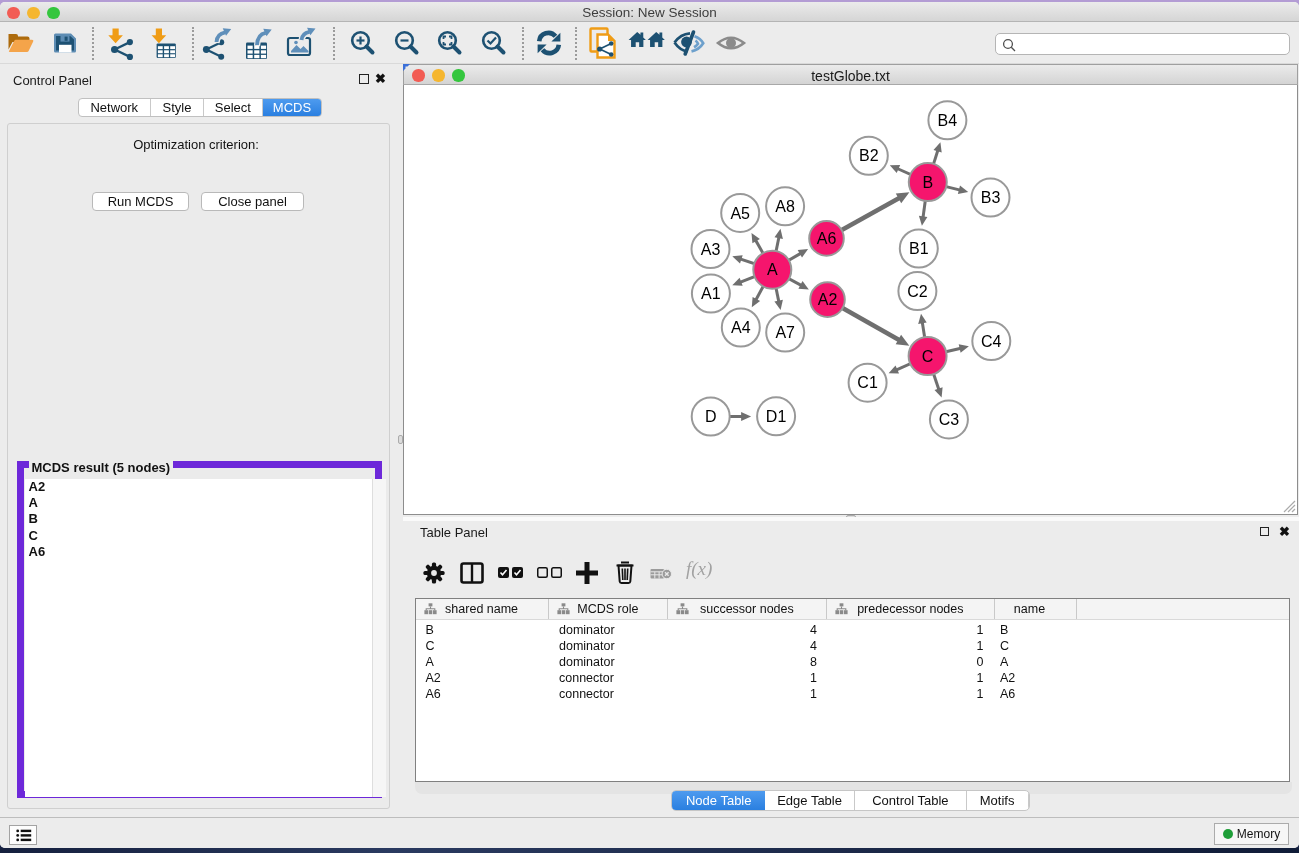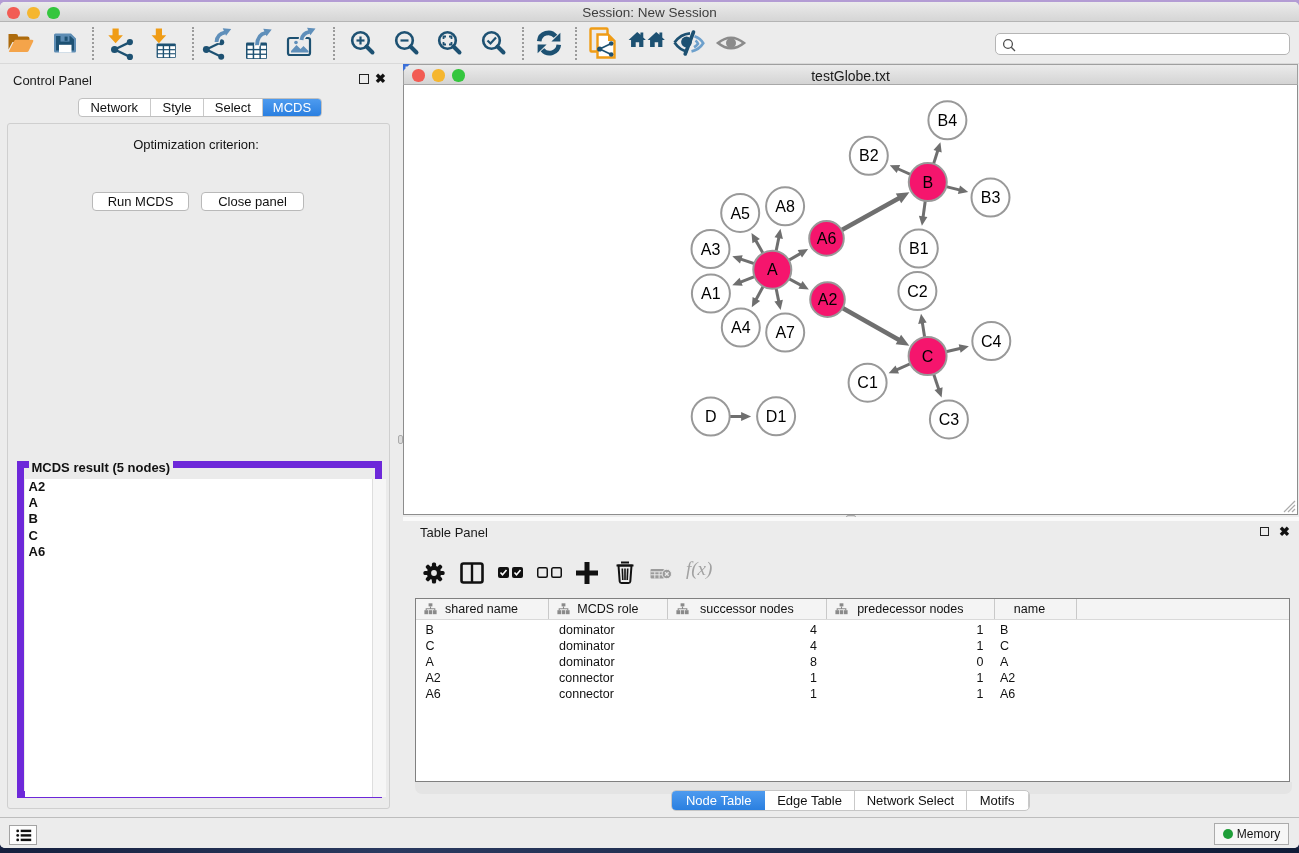--- a/index.html
+++ b/index.html
@@ -491,21 +491,21 @@
               <span style="left:252.5px;width:149px;text-align:right">1</span>
               <span style="left:411px;width:157px;text-align:right">1</span>
               <span style="left:584.5px">A6</span>
             </div>
           </div>
       </div>
       <div style="position:absolute;left:11.5px;top:263.5px;width:877px;height:12px;background:#e4e4e4;border-radius:0 0 7px 7px"></div>
       <div id="tbtabs">
         <div class="tbtab sel" style="width:92.7px">Node Table</div>
         <div class="tbtab" style="width:90px">Edge Table</div>
-        <div class="tbtab" style="width:111.6px">Network Select</div>
+        <div class="tbtab" style="width:111.6px">Control Table</div>
         <div class="tbtab" style="width:61.9px">Motifs</div>
       </div>
     </div>
   </div>
   <div id="statusbar">
     <div id="listicon"><svg width="16" height="13" viewBox="0 0 16 13" style="margin:2.5px 0 0 6px">
           <g fill="#111">
             <circle cx="1.7" cy="1.9" r="1.4"></circle>
             <circle cx="1.7" cy="6.4" r="1.4"></circle>
             <circle cx="1.7" cy="10.9" r="1.4"></circle>

